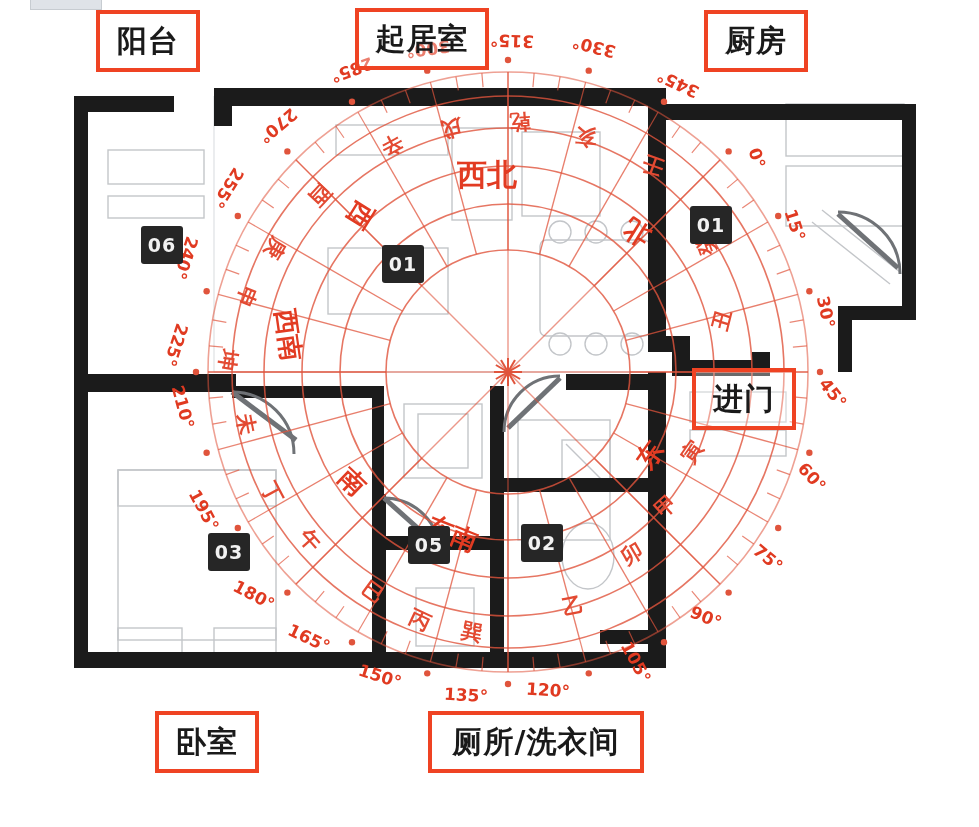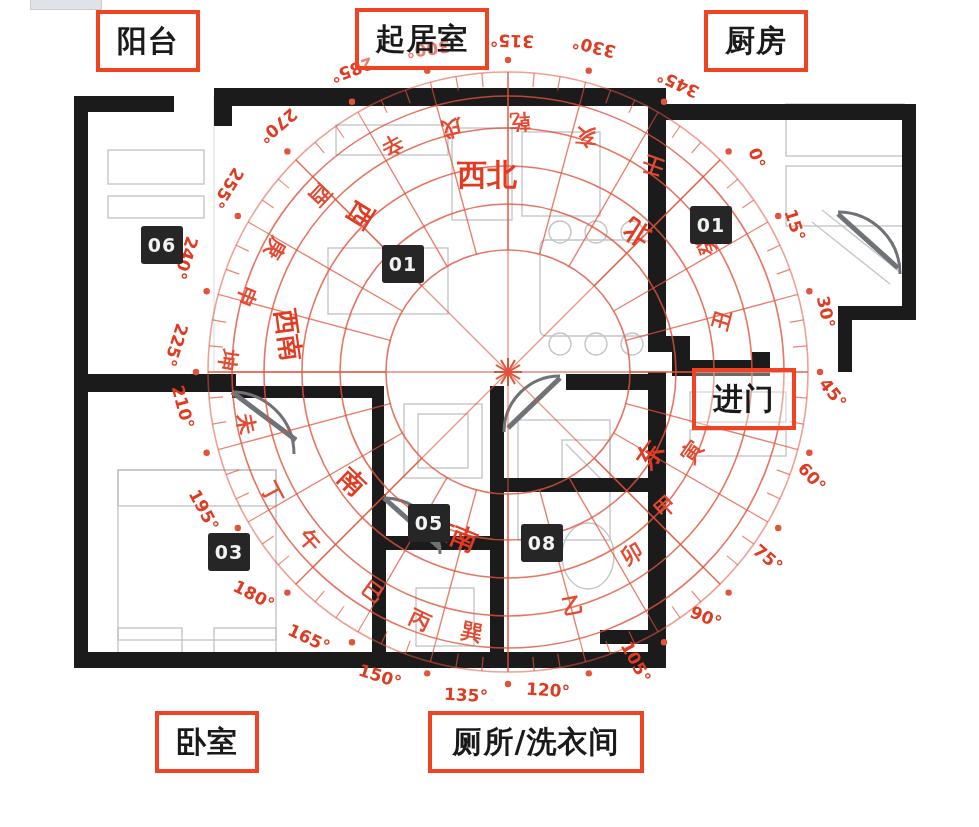--- a/index.html
+++ b/index.html
@@ -447,17 +447,17 @@
       <div class="room-tag translucent" style="left: 692px; top: 368px; width: 104px; height: 62px; font-size: 30px;">进门</div>
       <div class="room-tag" style="left: 155px; top: 711px; width: 104px; height: 62px; font-size: 30px;">卧室</div>
       <div class="room-tag" style="left: 428px; top: 711px; width: 216px; height: 62px; font-size: 30px;">厕所/洗衣间</div>
     </div>
 
   <div id="badge-layer">
       <div class="num-badge" style="left: 126px; top: 226px; margin-left: 15px;">06</div>
       <div class="num-badge" style="left: 382px; top: 245px;">01</div>
       <div class="num-badge" style="left: 690px; top: 206px;">01</div>
       <div class="num-badge" style="left: 208px; top: 533px;">03</div>
-      <div class="num-badge" style="left: 408px; top: 504px;">05</div>
-      <div class="num-badge" style="left: 521px; top: 524px;">08</div>
+      <div class="num-badge" style="left: 408px; top: 526px;">05</div>
+      <div class="num-badge" style="left: 521px; top: 524px;">02</div>
     </div>
 
 </div>
 
 </body></html>

